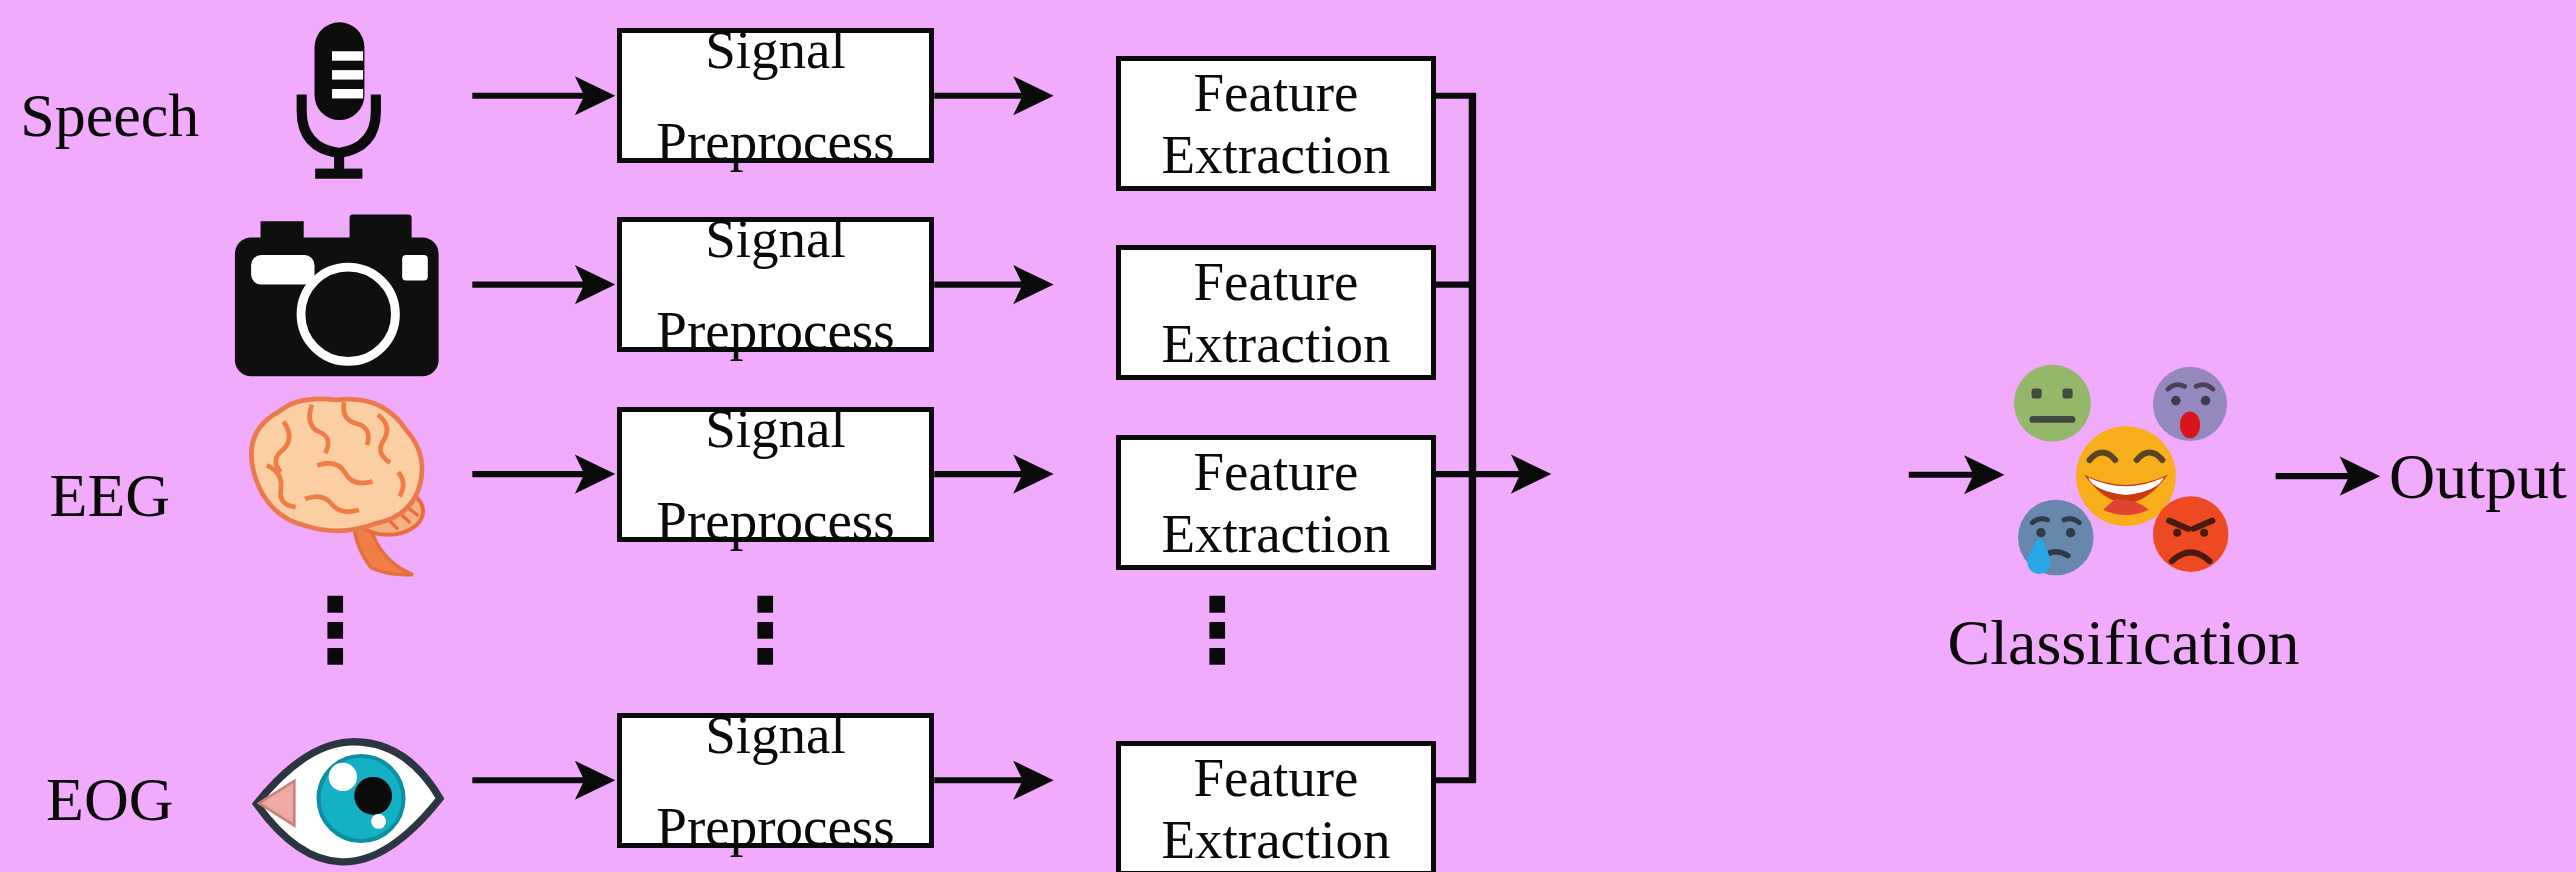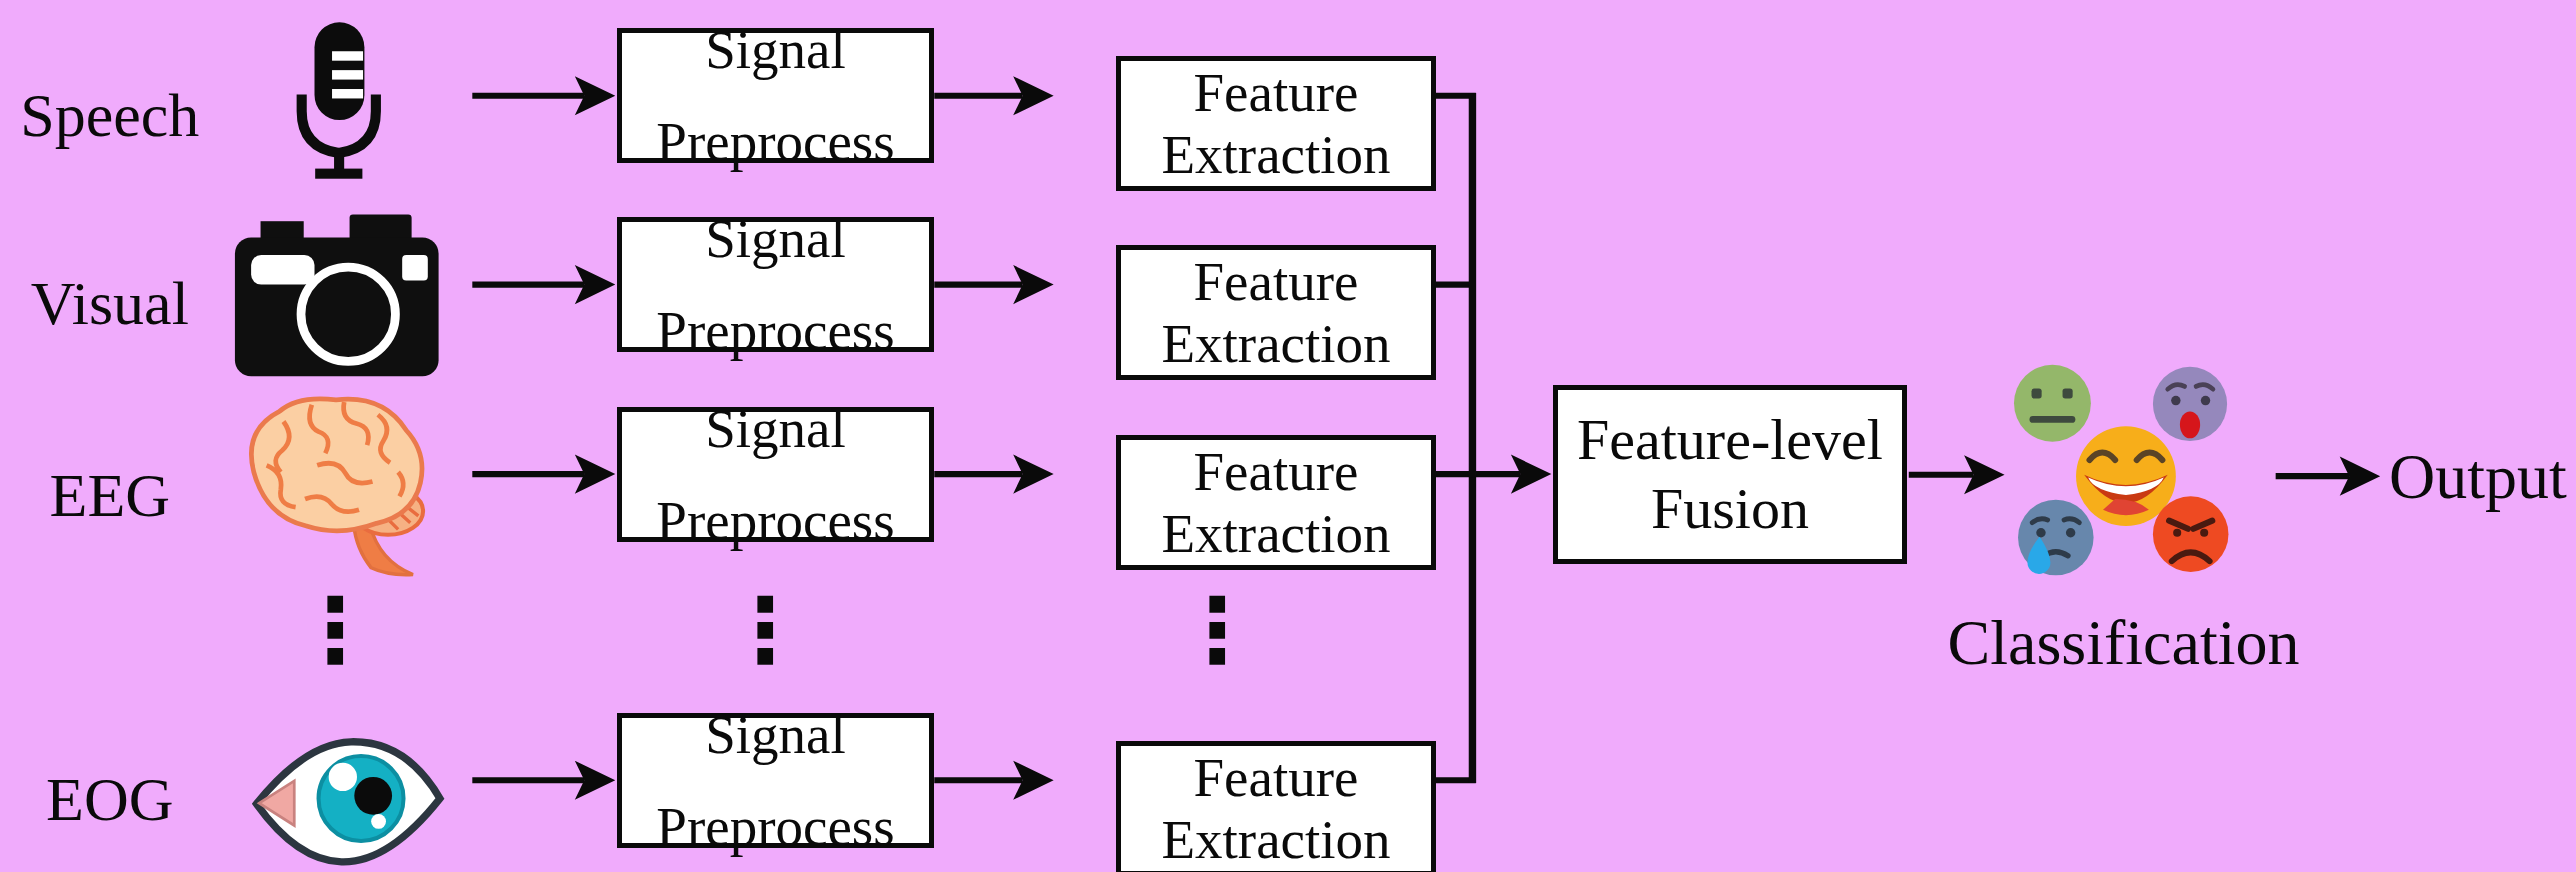--- a/index.html
+++ b/index.html
@@ -148,21 +148,20 @@
         <path d="M3216,772 L3244,784" stroke="#4a1a10" stroke-width="9" stroke-linecap="round"></path>
         <path d="M3280,772 L3252,784" stroke="#4a1a10" stroke-width="9" stroke-linecap="round"></path>
         <circle cx="3228" cy="790" r="6" fill="#4a1a10"></circle>
         <circle cx="3268" cy="790" r="6" fill="#4a1a10"></circle>
         <path d="M3220,832 Q3248,806 3276,832" fill="none" stroke="#4a1a10" stroke-width="9" stroke-linecap="round"></path>
       </g>
     </g>
   </svg>
 
   <div class="modlabel" style="top:65px">Speech</div>
-  <div class="modlabel" style="top:253px">Visual</div>
   <div class="modlabel" style="top:749px">EOG</div>
   <div class="modlabel" style="top:445px">EEG</div>
 
   <div class="box sp r1">
     <div class="bline">Signal</div>
     <div class="bline">Preprocess</div>
   </div>
   <div class="box sp r2">
     <div class="bline">Signal</div>
     <div class="bline">Preprocess</div>
@@ -186,24 +185,20 @@
   </div>
   <div class="box fe r3">
     <div class="bline">Feature</div>
     <div class="bline">Extraction</div>
   </div>
   <div class="box fe r4">
     <div class="bline">Feature</div>
     <div class="bline">Extraction</div>
   </div>
 
-  <div class="box" id="fusion-box">
-    <div class="bline">Feature-level</div>
-    <div class="bline">Fusion</div>
-  </div>
 
   <div class="dots" style="left:288px">⋮</div>
   <div class="dots" style="left:718px">⋮</div>
   <div class="dots" style="left:1170px">⋮</div>
 
   <div id="output-label">Output</div>
   <div id="classification-label">Classification</div>
 
 </div>
 

